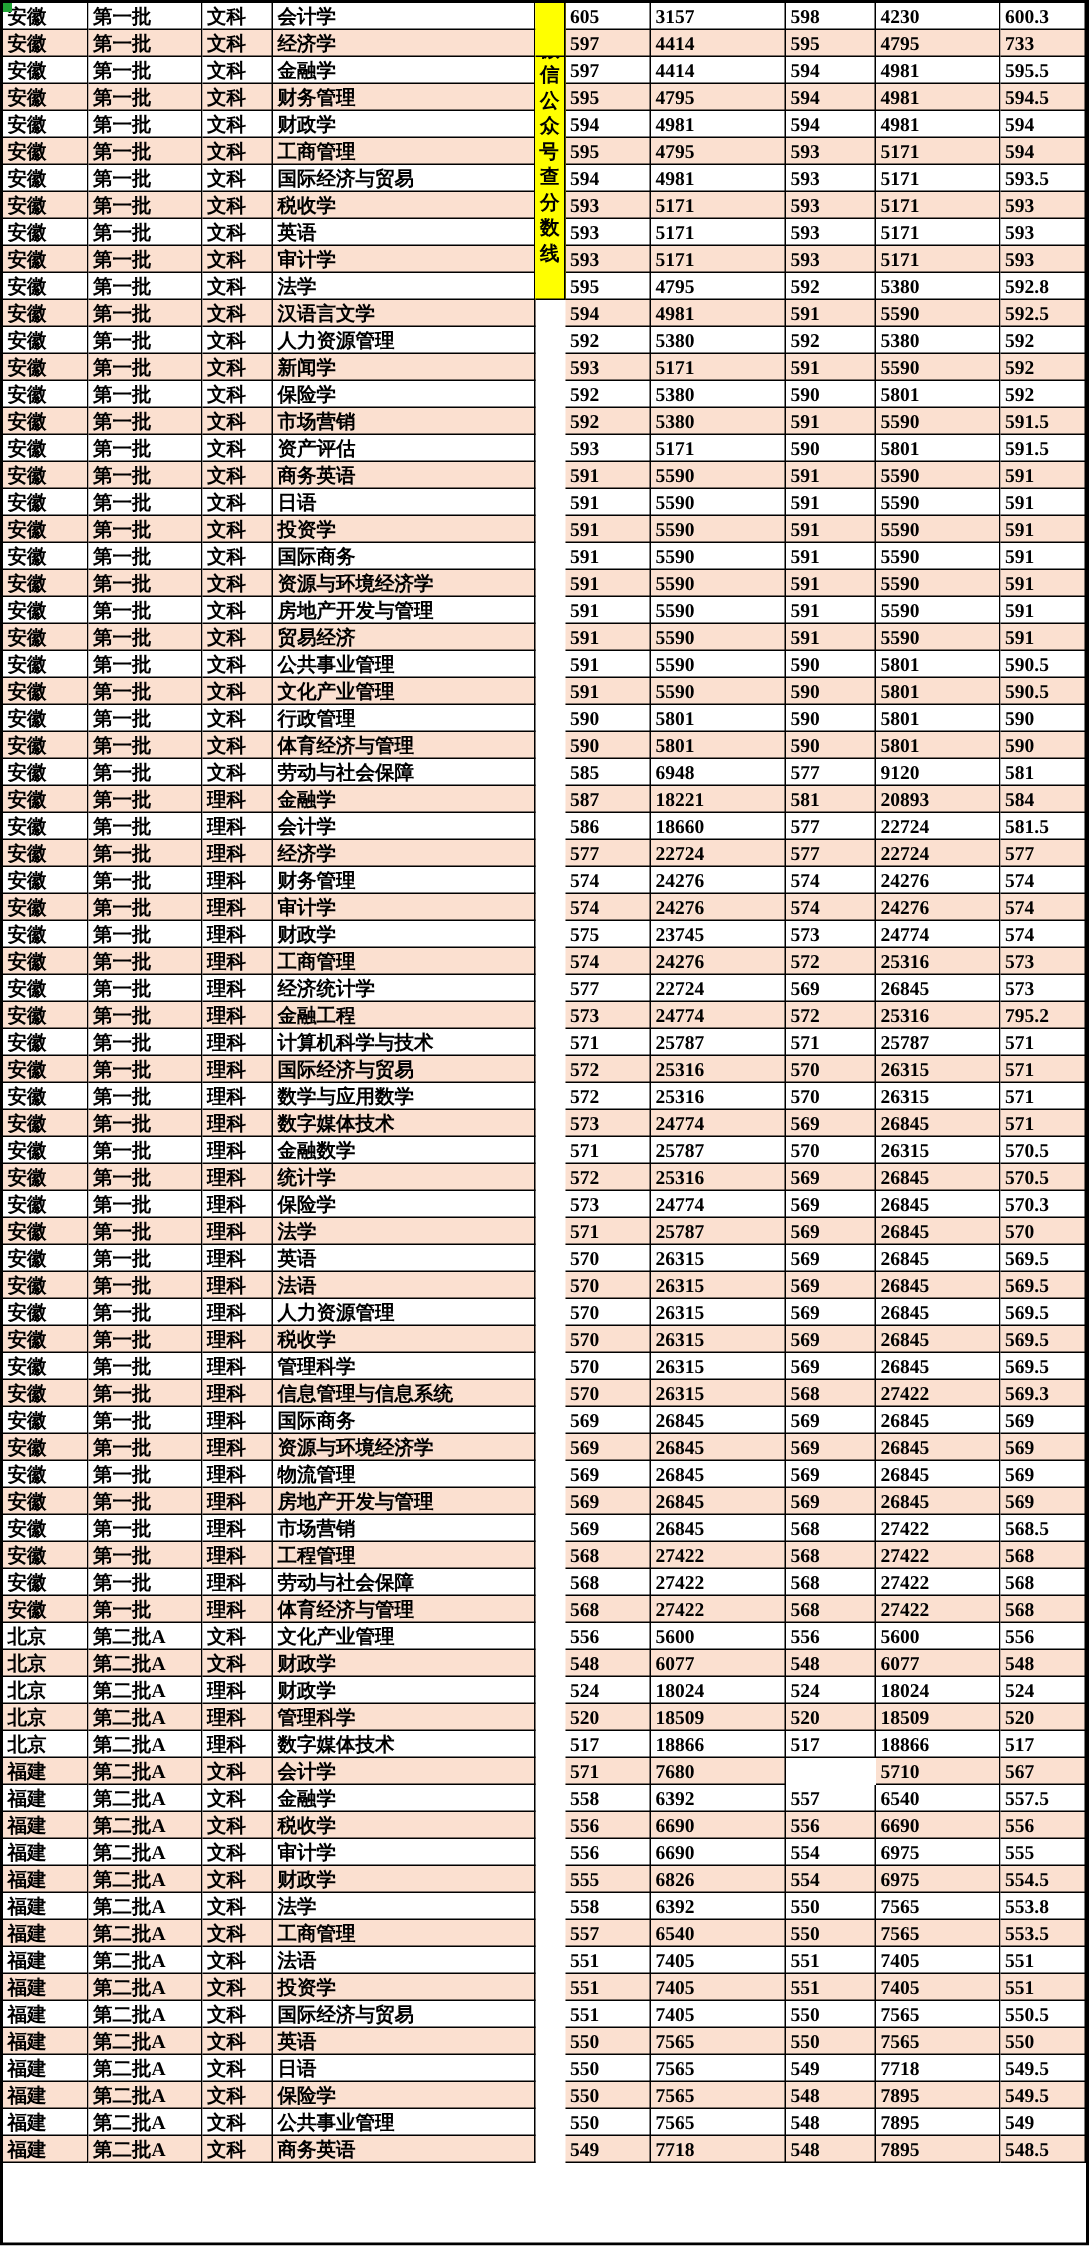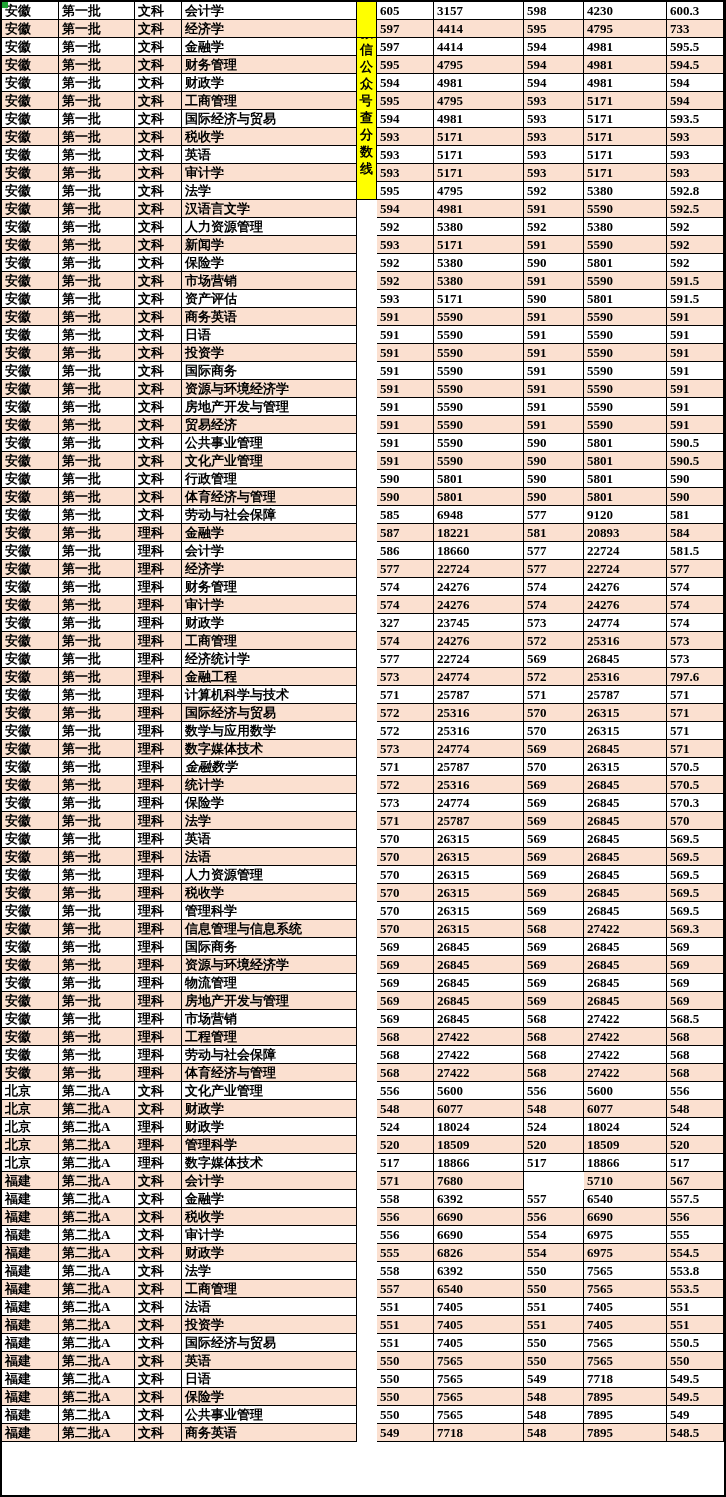--- a/index.html
+++ b/index.html
@@ -355,21 +355,21 @@
       <div class="cell pink" style="grid-area: 34 / 4;">审计学</div>
       <div class="cell pink" style="grid-area: 34 / 6;">574</div>
       <div class="cell pink" style="grid-area: 34 / 7;">24276</div>
       <div class="cell pink" style="grid-area: 34 / 8;">574</div>
       <div class="cell pink" style="grid-area: 34 / 9;">24276</div>
       <div class="cell pink" style="grid-area: 34 / 10;">574</div>
       <div class="cell" style="grid-area: 35 / 1;">安徽</div>
       <div class="cell" style="grid-area: 35 / 2;">第一批</div>
       <div class="cell" style="grid-area: 35 / 3;">理科</div>
       <div class="cell" style="grid-area: 35 / 4;">财政学</div>
-      <div class="cell" style="grid-area: 35 / 6;">327</div>
+      <div class="cell" style="grid-area: 35 / 6;">575</div>
       <div class="cell" style="grid-area: 35 / 7;">23745</div>
       <div class="cell" style="grid-area: 35 / 8;">573</div>
       <div class="cell" style="grid-area: 35 / 9;">24774</div>
       <div class="cell" style="grid-area: 35 / 10;">574</div>
       <div class="cell pink" style="grid-area: 36 / 1;">安徽</div>
       <div class="cell pink" style="grid-area: 36 / 2;">第一批</div>
       <div class="cell pink" style="grid-area: 36 / 3;">理科</div>
       <div class="cell pink" style="grid-area: 36 / 4;">工商管理</div>
       <div class="cell pink" style="grid-area: 36 / 6;">574</div>
       <div class="cell pink" style="grid-area: 36 / 7;">24276</div>
@@ -386,21 +386,21 @@
       <div class="cell" style="grid-area: 37 / 9;">26845</div>
       <div class="cell" style="grid-area: 37 / 10;">573</div>
       <div class="cell pink" style="grid-area: 38 / 1;">安徽</div>
       <div class="cell pink" style="grid-area: 38 / 2;">第一批</div>
       <div class="cell pink" style="grid-area: 38 / 3;">理科</div>
       <div class="cell pink" style="grid-area: 38 / 4;">金融工程</div>
       <div class="cell pink" style="grid-area: 38 / 6;">573</div>
       <div class="cell pink" style="grid-area: 38 / 7;">24774</div>
       <div class="cell pink" style="grid-area: 38 / 8;">572</div>
       <div class="cell pink" style="grid-area: 38 / 9;">25316</div>
-      <div class="cell pink" style="grid-area: 38 / 10;">797.6</div>
+      <div class="cell pink" style="grid-area: 38 / 10;">795.2</div>
       <div class="cell" style="grid-area: 39 / 1;">安徽</div>
       <div class="cell" style="grid-area: 39 / 2;">第一批</div>
       <div class="cell" style="grid-area: 39 / 3;">理科</div>
       <div class="cell" style="grid-area: 39 / 4;">计算机科学与技术</div>
       <div class="cell" style="grid-area: 39 / 6;">571</div>
       <div class="cell" style="grid-area: 39 / 7;">25787</div>
       <div class="cell" style="grid-area: 39 / 8;">571</div>
       <div class="cell" style="grid-area: 39 / 9;">25787</div>
       <div class="cell" style="grid-area: 39 / 10;">571</div>
       <div class="cell pink" style="grid-area: 40 / 1;">安徽</div>
@@ -426,21 +426,21 @@
       <div class="cell pink" style="grid-area: 42 / 3;">理科</div>
       <div class="cell pink" style="grid-area: 42 / 4;">数字媒体技术</div>
       <div class="cell pink" style="grid-area: 42 / 6;">573</div>
       <div class="cell pink" style="grid-area: 42 / 7;">24774</div>
       <div class="cell pink" style="grid-area: 42 / 8;">569</div>
       <div class="cell pink" style="grid-area: 42 / 9;">26845</div>
       <div class="cell pink" style="grid-area: 42 / 10;">571</div>
       <div class="cell" style="grid-area: 43 / 1;">安徽</div>
       <div class="cell" style="grid-area: 43 / 2;">第一批</div>
       <div class="cell" style="grid-area: 43 / 3;">理科</div>
-      <div class="cell" style="grid-area: 43 / 4; font-style: italic;">金融数学</div>
+      <div class="cell" style="grid-area: 43 / 4;">金融数学</div>
       <div class="cell" style="grid-area: 43 / 6;">571</div>
       <div class="cell" style="grid-area: 43 / 7;">25787</div>
       <div class="cell" style="grid-area: 43 / 8;">570</div>
       <div class="cell" style="grid-area: 43 / 9;">26315</div>
       <div class="cell" style="grid-area: 43 / 10;">570.5</div>
       <div class="cell pink" style="grid-area: 44 / 1;">安徽</div>
       <div class="cell pink" style="grid-area: 44 / 2;">第一批</div>
       <div class="cell pink" style="grid-area: 44 / 3;">理科</div>
       <div class="cell pink" style="grid-area: 44 / 4;">统计学</div>
       <div class="cell pink" style="grid-area: 44 / 6;">572</div>

